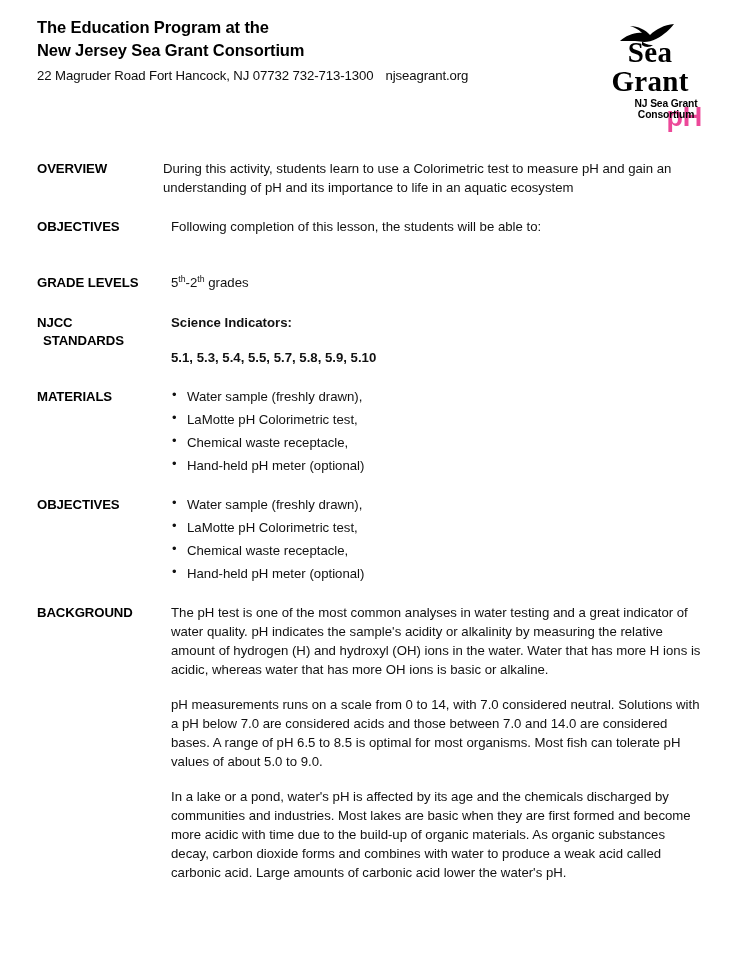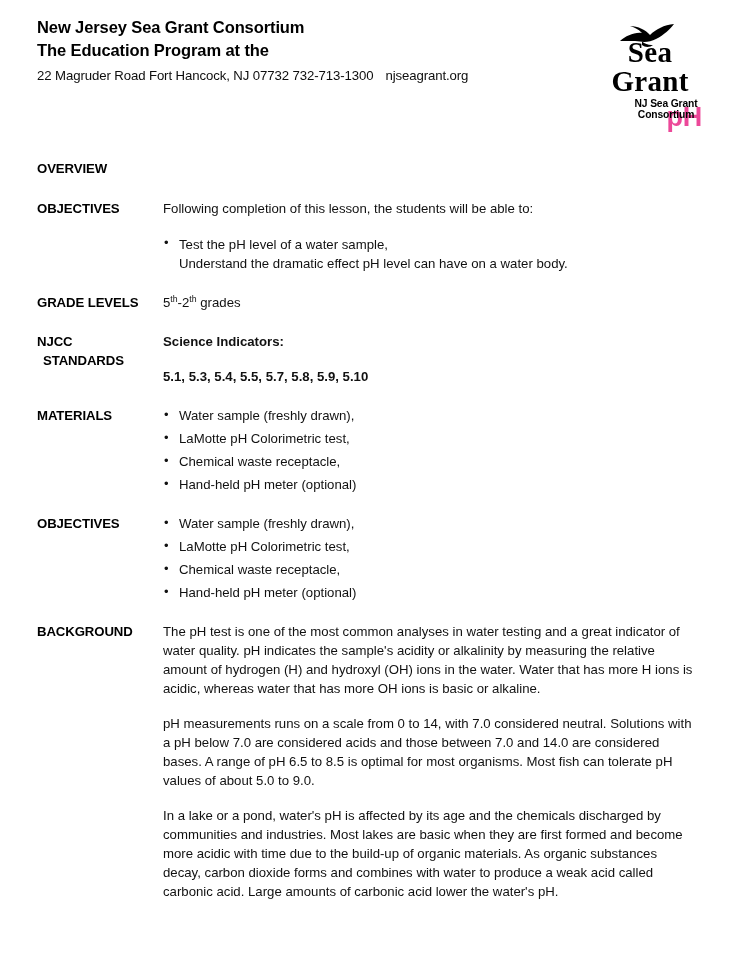--- a/index.html
+++ b/index.html
@@ -106,20 +106,21 @@
     margin-top: 28px;
     padding-left: 37px;
     padding-right: 30px;
   }
   .row {
     display: flex;
     align-items: flex-start;
   }
   .row + .row {
     margin-top: 20px;
+    gap: 8px;
   }
   .label {
     flex: 0 0 126px;
     font-size: 13.2px;
     font-weight: bold;
     line-height: 1.42;
     color: #000;
     letter-spacing: -0.1px;
     padding-top: 1px;
   }
@@ -183,55 +184,52 @@
     vertical-align: super;
     line-height: 0;
   }
 </style>
 </head>
 <body>
 
 <div class="page">
 
   <div class="header">
+    <div class="org-title">The Education Program at the</div>
     <div class="org-title">New Jersey Sea Grant Consortium</div>
-    <div class="org-title">The Education Program at the</div>
     <div class="org-address">
       <span>22 Magruder Road Fort Hancock, NJ 07732 732-713-1300</span><span class="addr-gap"></span><span>njseagrant.org</span>
     </div>
 
     <div class="logo">
       <svg class="logo-bird" viewBox="0 0 62 26" aria-hidden="true">
         <path d="M2 17 C8 12, 16 8, 24 9 C20 5, 16 3, 12 2 C20 2, 28 6, 32 11 C38 5, 46 1, 56 0 C52 5, 46 11, 38 15 C33 17.5, 27 18.5, 22 17.5 C16 16.5, 8 17, 2 17 Z" fill="#000"></path>
         <path d="M24 17.5 C27 20, 31 21.5, 35 21 C32 23.5, 27 23.5, 24 21 Z" fill="#000"></path>
       </svg>
       <div class="logo-wordmark">Sea Grant</div>
       <div class="logo-sub">NJ Sea Grant Consortium</div>
     </div>
   </div>
 
   <div class="doc-title">pH</div>
 
   <div class="content">
 
     <div class="row">
       <div class="label">OVERVIEW</div>
+      <div class="body">
+        <p>During this activity, students learn to use a Colorimetric test to measure pH and gain an understanding of pH and its importance to life in an aquatic ecosystem</p>
+      </div>
     </div>
 
     <div class="row">
       <div class="label">OBJECTIVES</div>
       <div class="body">
         <p>Following completion of this lesson, the students will be able to:</p>
         <div class="spacer-line"></div>
-        <ul class="bullets">
-          <li>
-            <span class="sub-line">Test the pH level of a water sample,</span>
-            <span class="sub-line">Understand the dramatic effect pH level can have on a water body.</span>
-          </li>
-        </ul>
       </div>
     </div>
 
     <div class="row">
       <div class="label">GRADE LEVELS</div>
       <div class="body">
         <p><span>5</span><sup>th</sup><span>-</span><span>2</span><sup>th</sup><span> grades</span></p>
       </div>
     </div>
 

